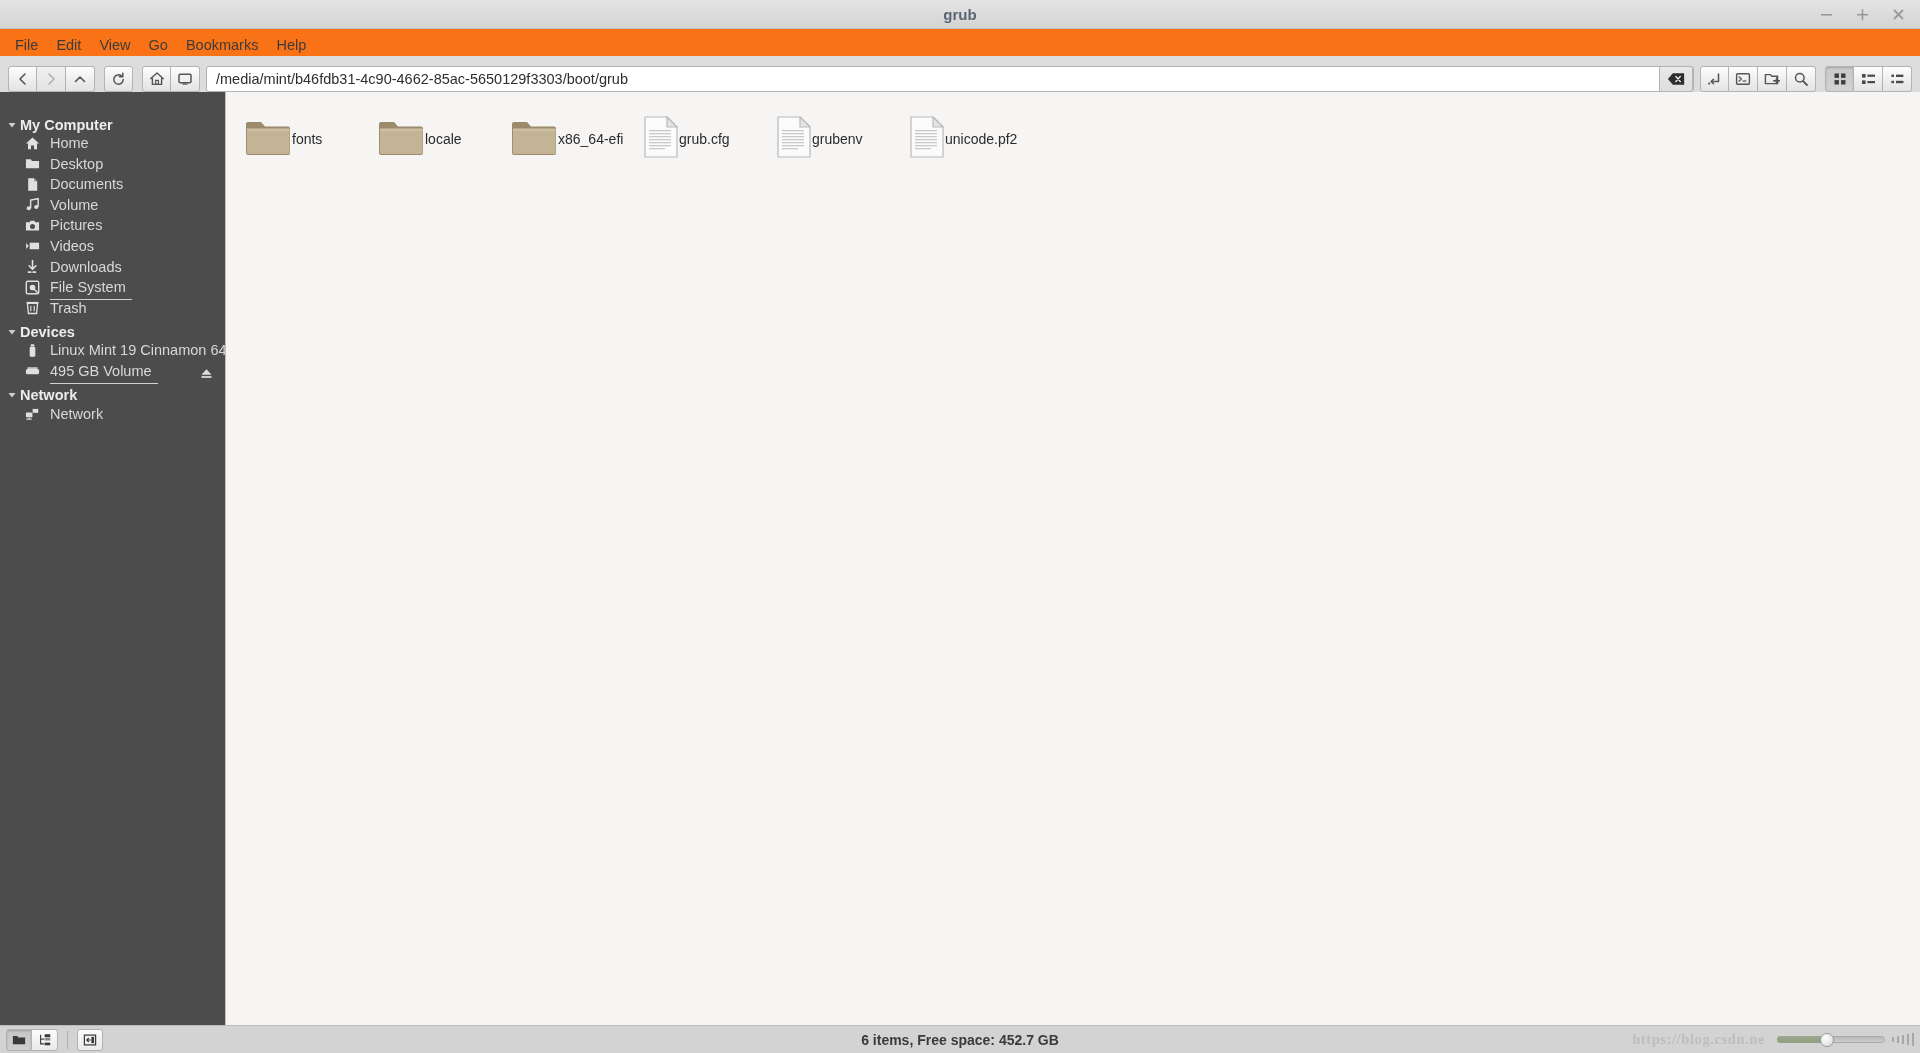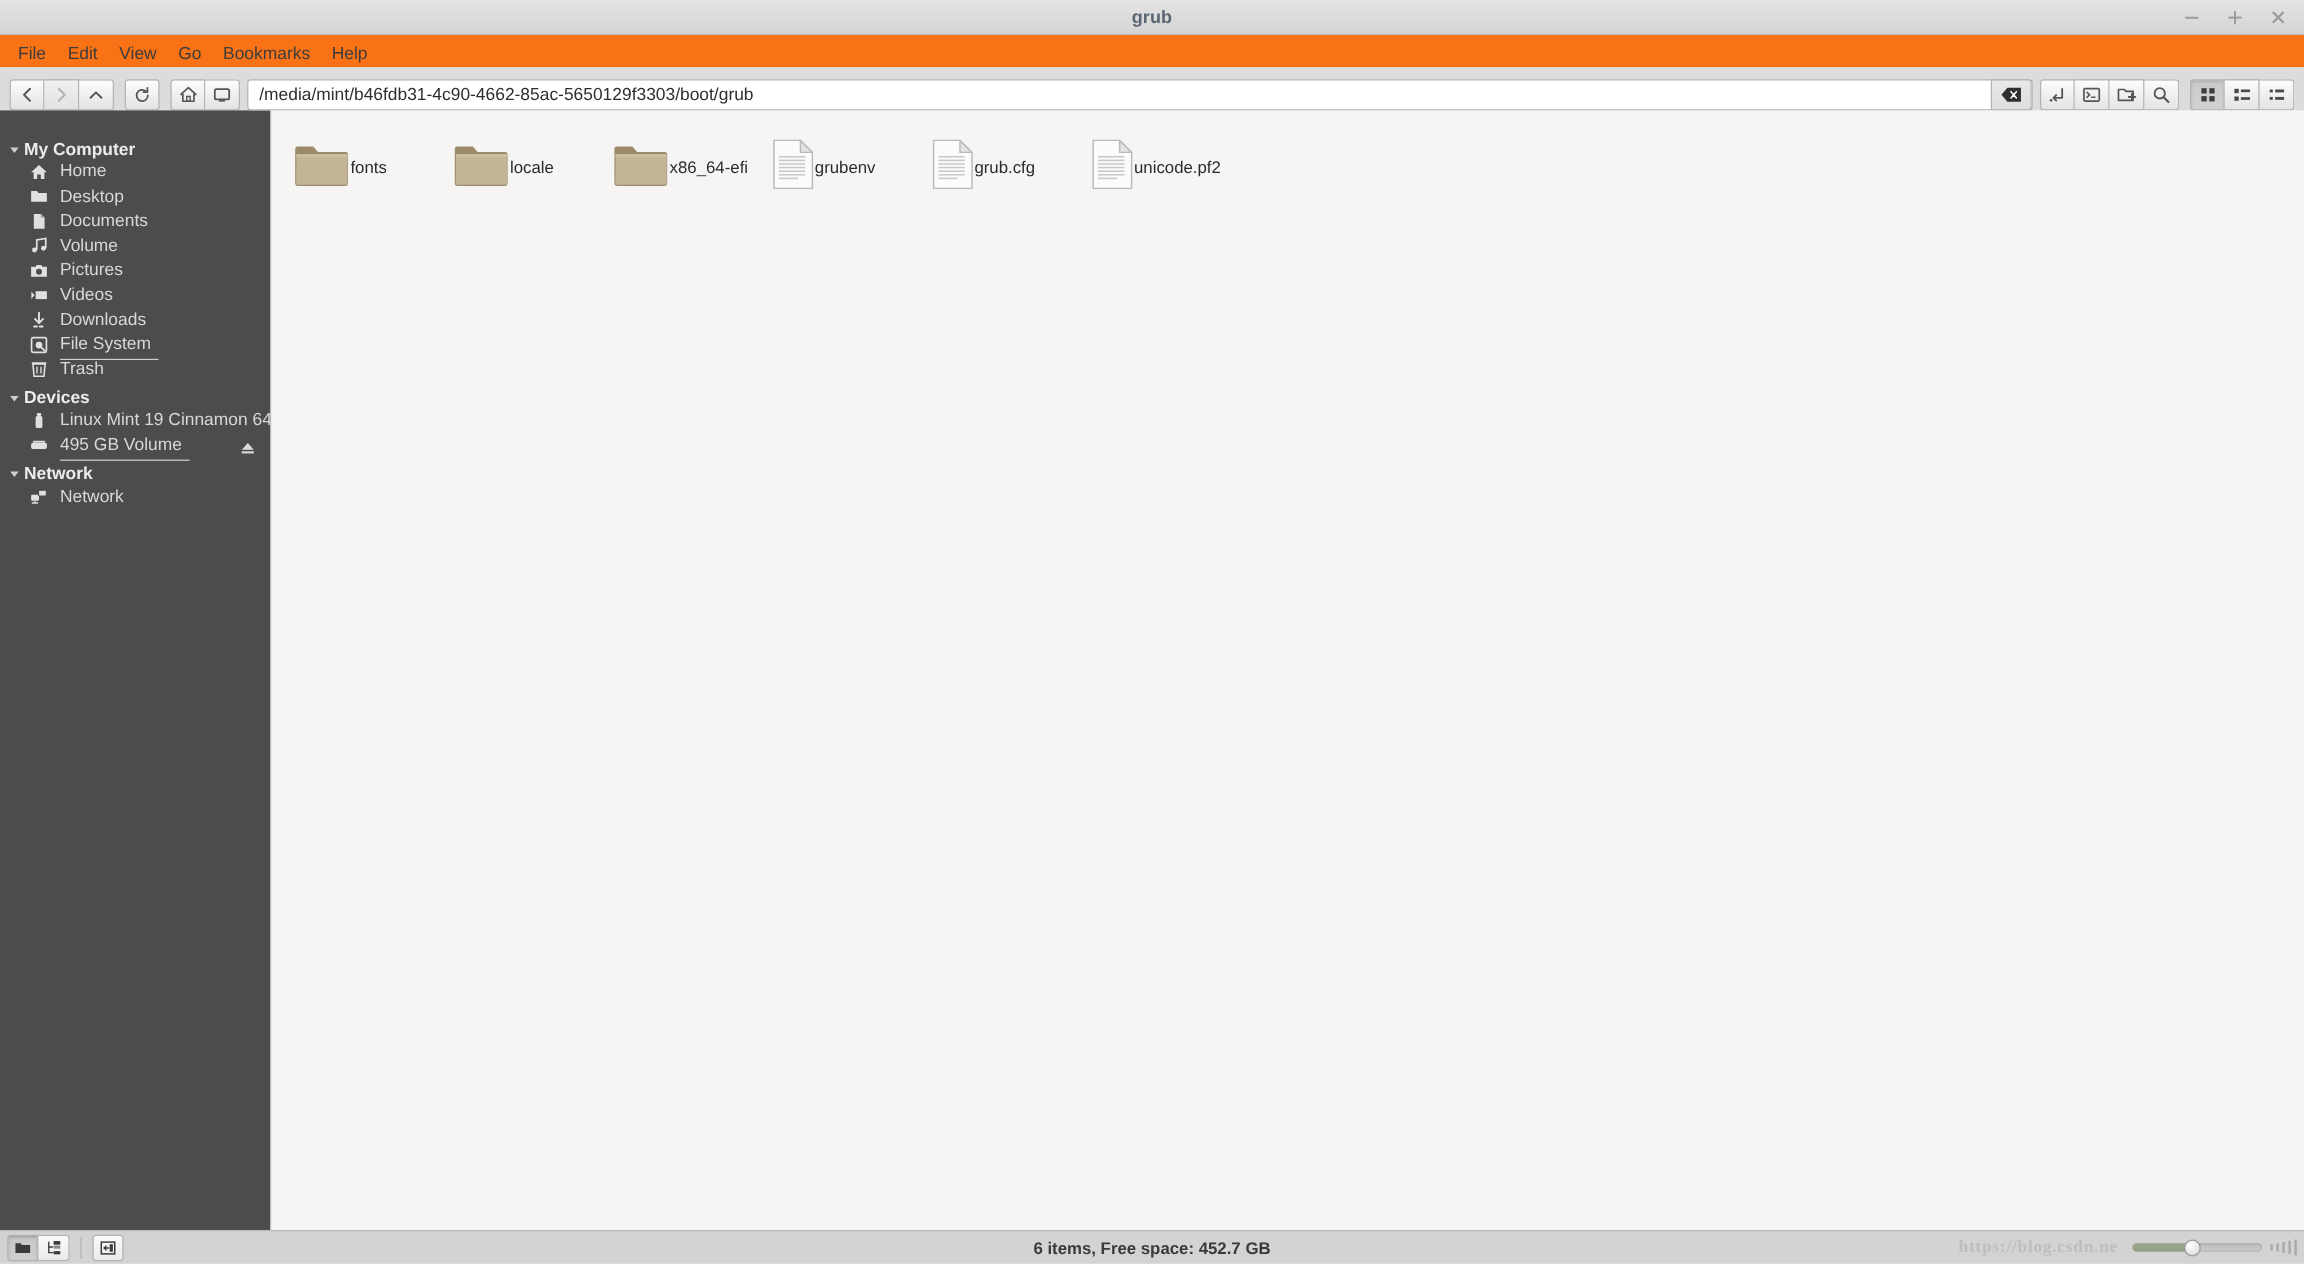--- a/index.html
+++ b/index.html
@@ -489,40 +489,40 @@
                 <rect x="6" y="15" width="22" height="1.3"></rect>
                   <rect x="6" y="18" width="22" height="1.3"></rect>
                 <rect x="6" y="21" width="22" height="1.3"></rect>
                   <rect x="6" y="24" width="22" height="1.3"></rect>
                 <rect x="6" y="27" width="22" height="1.3"></rect>
                   <rect x="6" y="30" width="22" height="1.3"></rect>
                 <rect x="6" y="33" width="16" height="1.3"></rect>
               </g>
             </svg>
           </div>
-          <div class="name">grubenv</div>
+          <div class="name">grub.cfg</div>
         </div>
 
         <div class="item">
           <div class="icon-wrap">
             <svg width="36" height="44" viewBox="0 0 36 44">
               <path d="M2 2 L24 2 L34 12 L34 42 L2 42 Z" fill="#fbfbfb" stroke="#b9b9b9" stroke-width="1.2" stroke-linejoin="round"></path>
               <path d="M24 2 L24 12 L34 12 Z" fill="#e4e4e4" stroke="#b9b9b9" stroke-width="1.2" stroke-linejoin="round"></path>
               <g fill="#c9c9c9">
                 <rect x="6" y="15" width="22" height="1.3"></rect>
                   <rect x="6" y="18" width="22" height="1.3"></rect>
                 <rect x="6" y="21" width="22" height="1.3"></rect>
                   <rect x="6" y="24" width="22" height="1.3"></rect>
                 <rect x="6" y="27" width="22" height="1.3"></rect>
                   <rect x="6" y="30" width="22" height="1.3"></rect>
                 <rect x="6" y="33" width="16" height="1.3"></rect>
               </g>
             </svg>
           </div>
-          <div class="name">grub.cfg</div>
+          <div class="name">grubenv</div>
         </div>
 
         <div class="item">
           <div class="icon-wrap">
             <svg width="36" height="44" viewBox="0 0 36 44">
               <path d="M2 2 L24 2 L34 12 L34 42 L2 42 Z" fill="#fbfbfb" stroke="#b9b9b9" stroke-width="1.2" stroke-linejoin="round"></path>
               <path d="M24 2 L24 12 L34 12 Z" fill="#e4e4e4" stroke="#b9b9b9" stroke-width="1.2" stroke-linejoin="round"></path>
               <g fill="#c9c9c9">
                 <rect x="6" y="15" width="22" height="1.3"></rect>
                   <rect x="6" y="18" width="22" height="1.3"></rect>

